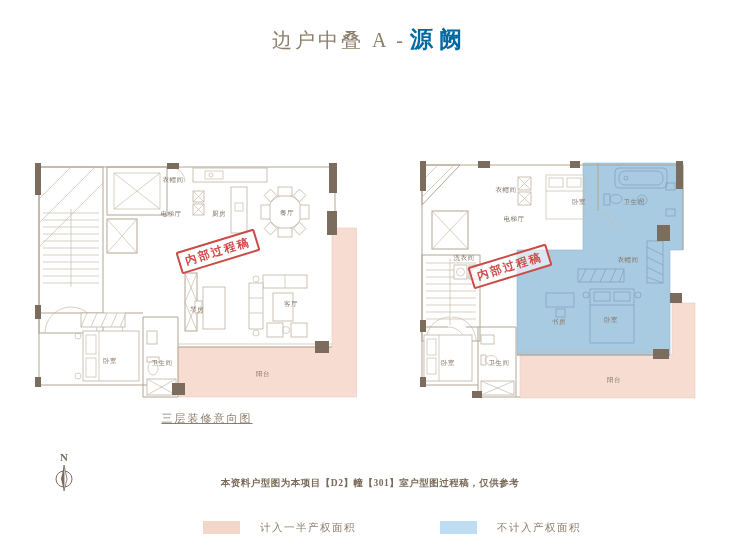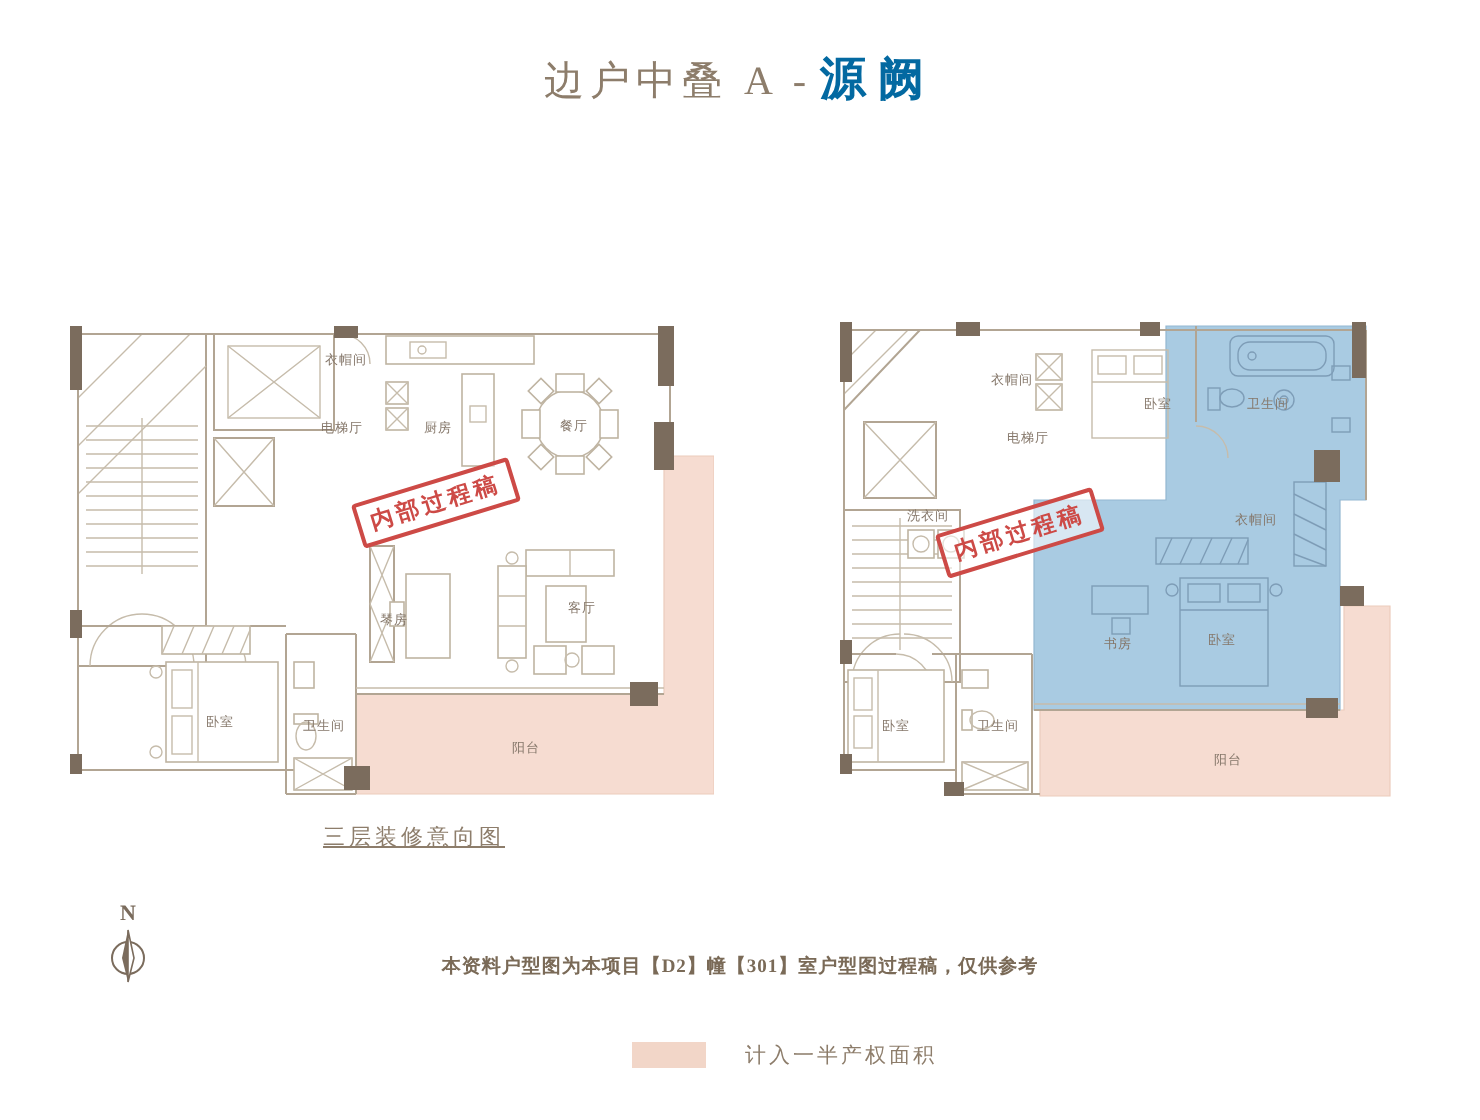--- a/index.html
+++ b/index.html
@@ -288,15 +288,21 @@
 
   <div class="disclaimer">本资料户型图为本项目【D2】幢【301】室户型图过程稿，仅供参考</div>
 
   <div class="legend">
     <div class="legitem">
       <svg width="37" height="13">
         <rect x="0" y="0" width="37" height="13" fill="#f2d6c8"></rect>
       </svg>
       <span class="leglabel">计入一半产权面积</span>
     </div>
+    <div class="legitem">
+      <svg width="37" height="13">
+        <rect x="0" y="0" width="37" height="13" fill="#bedcf2"></rect>
+      </svg>
+      <span class="leglabel">不计入产权面积</span>
+    </div>
   </div>
 
 </div>
 
 </body></html>

